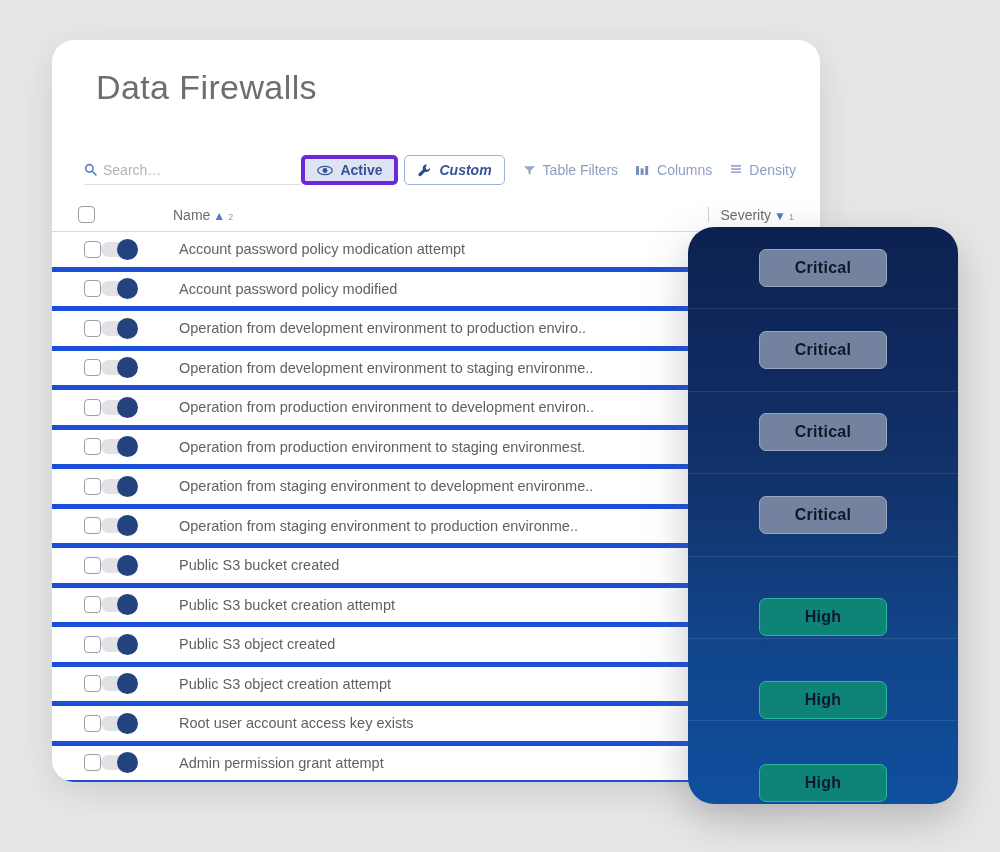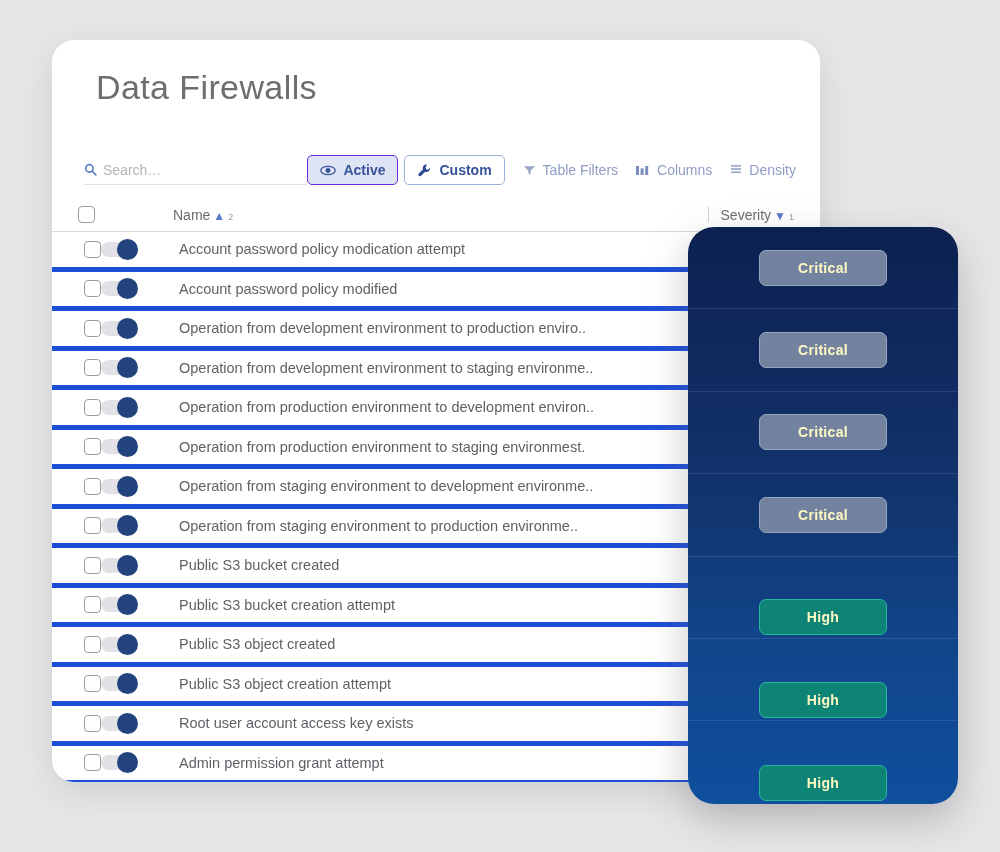--- a/index.html
+++ b/index.html
@@ -79,29 +79,30 @@
     height: 30px;
     padding: 0 12px;
     font-size: 14px;
     border-radius: 5px;
     white-space: nowrap;
     cursor: pointer;
     color: #3b5ea8;
   }
   .chip.filled {
     background: #dfe4f5;
-    border: 1px solid #6d28d9;
+    border: 4px solid #6d28d9;
     font-weight: 600;
     color: #36539a;
   }
   .chip.outlined {
     background: #ffffff;
     border: 1px solid #9fb0dc;
     font-weight: 600;
     color: #36539a;
+    font-style: italic;
   }
 
   .tb-link {
     display: inline-flex;
     align-items: center;
     gap: 7px;
     font-size: 14px;
     color: #8f9dc4;
     cursor: pointer;
     white-space: nowrap;
@@ -224,24 +225,24 @@
     justify-content: center;
     border-bottom: 1px solid rgba(255,255,255,0.10);
   }
   .sev-row:last-child { border-bottom: none; }
 
   .badge {
     min-width: 128px;
     text-align: center;
     padding: 9px 0;
     border-radius: 7px;
-    font-size: 14px;
+    font-size: 16px;
     font-weight: 700;
     letter-spacing: 0.3px;
-    color: #fef9c3;
+    color: #0f172a;
     cursor: pointer;
   }
   .badge.critical {
     background: #73839f;
     border: 1px solid #98a6bd;
   }
   .badge.high {
     background: #0e8476;
     border: 1px solid #2ab79b;
     margin-top: 40px;

